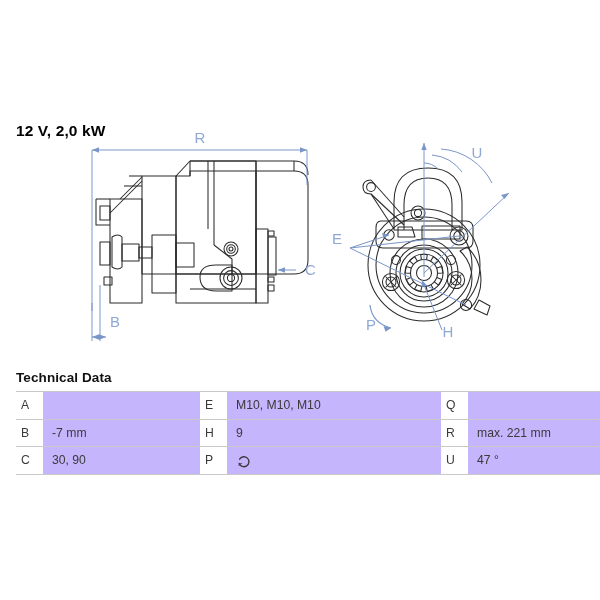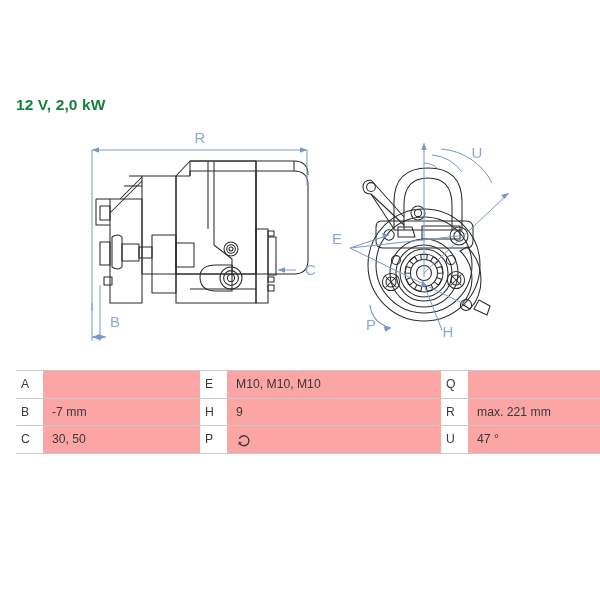--- a/index.html
+++ b/index.html
@@ -13,25 +13,25 @@
     position: relative;
     font-family: "Liberation Sans", sans-serif;
     color: #1a1a1a;
     overflow: hidden;
   }
 
   
   #product-title {
     position: absolute;
     left: 16px;
-    top: 96px;
+    top: 122px;
     font-size: 15.5px;
     font-weight: bold;
     letter-spacing: 0.1px;
-    color: #15803d;
+    color: #000000;
   }
 
   
   #drawing-area {
     position: absolute;
     left: 0;
     top: 125px;
     width: 600px;
     height: 235px;
   }
@@ -70,21 +70,21 @@
     line-height: 26.5px;
   }
   #tech-table tr:not(:last-child) td { border-bottom: none; }
   .key-cell {
     background: #ffffff;
     width: 20px;
     padding-left: 5px !important;
     color: #3a3a3a;
   }
   .val-cell {
-    background: #fca5a5;
+    background: #c4b5fd;
     padding-left: 9px !important;
     color: #3a3a3a;
     margin-left: 6px;
   }
   .c1k { width: 22px; }
   .c1v { width: 148px; }
   .c2k { width: 22px; }
   .c2v { width: 205px; }
   .c3k { width: 22px; }
   .c3v { width: 149px; }
@@ -305,20 +305,21 @@
     <line x1="442" y1="205" x2="422" y2="155"></line>
     <path d="M422 155 L421.5 162.5 L426.6 160.2 Z" fill="#7a96c8" stroke="none"></path>
   </g>
   <text class="dim-label" x="448" y="212" text-anchor="middle">H</text>
 
 </svg>
 </div>
 
 <div id="tech-section">
 
+  <div id="tech-heading">Technical Data</div>
 
   <table id="tech-table">
     <tbody>
 
       <tr>
         <td class="key-cell c1k">A</td>
         <td class="val-cell c1v"></td>
         <td class="key-cell c2k">E</td>
         <td class="val-cell c2v">M10, M10, M10</td>
         <td class="key-cell c3k">Q</td>
@@ -329,21 +330,21 @@
         <td class="key-cell c1k">B</td>
         <td class="val-cell c1v">-7 mm</td>
         <td class="key-cell c2k">H</td>
         <td class="val-cell c2v">9</td>
         <td class="key-cell c3k">R</td>
         <td class="val-cell c3v">max. 221 mm</td>
       </tr>
 
       <tr>
         <td class="key-cell c1k">C</td>
-        <td class="val-cell c1v">30, 50</td>
+        <td class="val-cell c1v">30, 90</td>
         <td class="key-cell c2k">P</td>
         <td class="val-cell c2v">
           <span class="rot-icon">
             <svg width="15" height="15" viewBox="0 0 15 15" xmlns="http://www.w3.org/2000/svg">
               <path d="M3.6 5.2 A 5 5 0 1 1 3.2 9.4" fill="none" stroke="#3a3a3a" stroke-width="1.35" stroke-linecap="round"></path>
               <path d="M3.2 9.4 L6.6 9.0 L2.2 12.2 Z" fill="#3a3a3a"></path>
             </svg>
           </span>
         </td>
         <td class="key-cell c3k">U</td>

